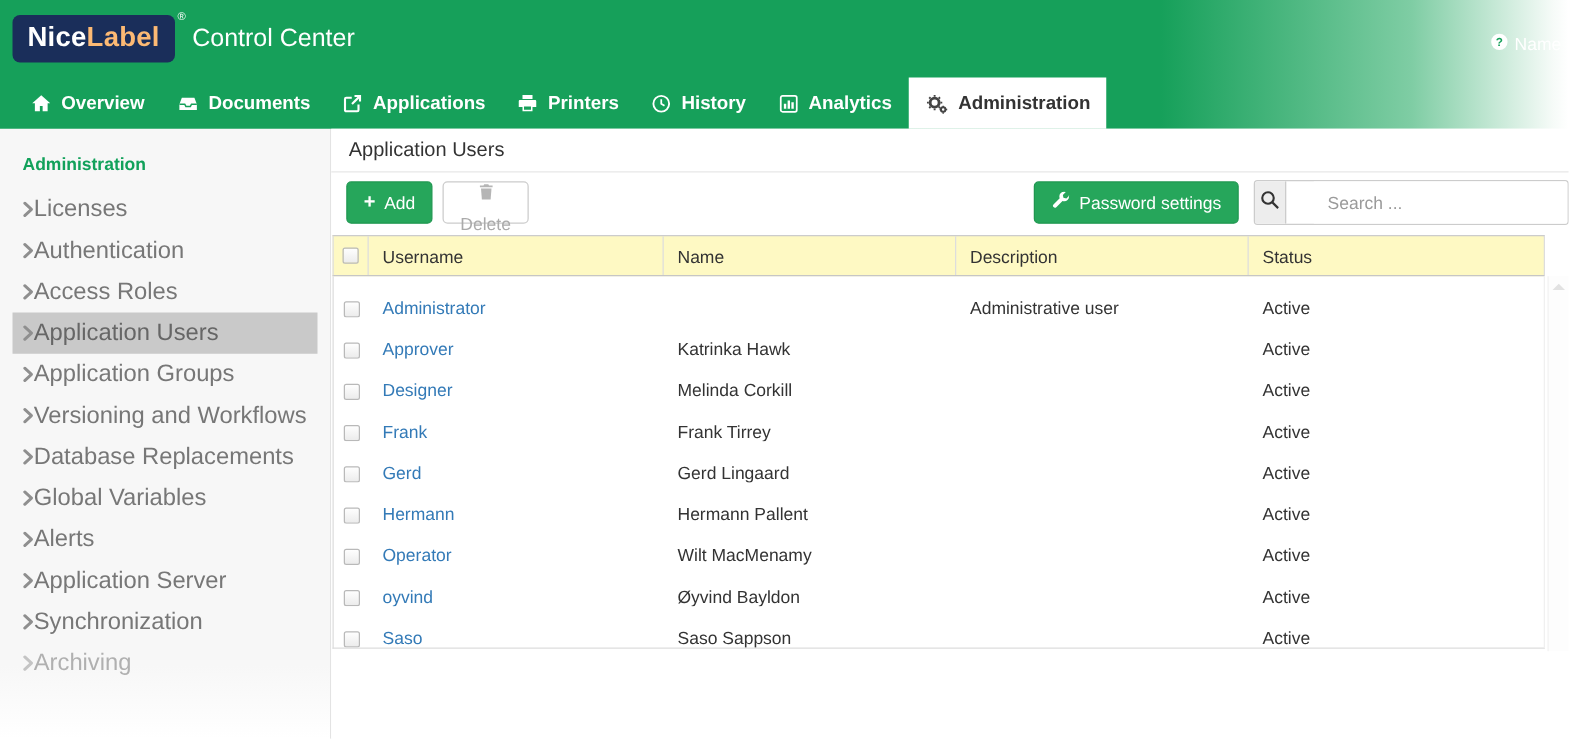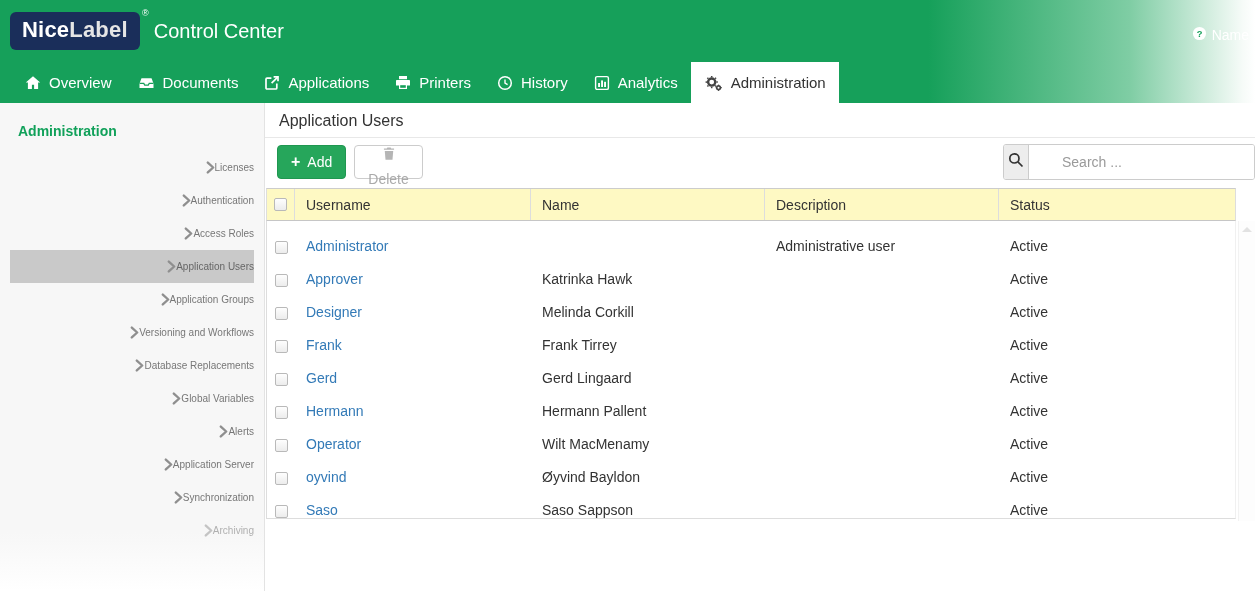--- a/index.html
+++ b/index.html
@@ -4,37 +4,37 @@
 <style>
   * { box-sizing:border-box; margin:0; padding:0; }
   html,body { width:1255px; height:591px; }
   body { font-family:"Liberation Sans","DejaVu Sans",sans-serif; overflow:hidden; background:#fff; }
 
   
   .header { height:103px; background:linear-gradient(90deg,#16a05a 0%,#16a05a 74%,#7fcda4 90%,#f6fbf8 99%,#fff 100%); position:relative; }
   .header-top { height:62px; display:flex; align-items:center; padding-left:10px; }
   .logo { position:relative; background:#1a2e5a; border-radius:6px; padding:5px 12px 7px 12px; font-size:22px; font-weight:bold; letter-spacing:.2px; }
   .logo .nice { color:#fff; }
-  .logo .label { color:#e5e5e5;text-align:center; }
+  .logo .label { color:#fdba74;text-align:center; }
   .logo .reg { position:absolute; top:-4px; right:-9px; color:#fff; font-size:9px; font-weight:normal; }
   .app-title { color:#fff; font-size:20px; font-weight:400; margin-left:14px; }
   .help-link { position:absolute; top:26px; right:6px; display:flex; align-items:center; gap:5px; color:#fff; font-size:14px; cursor:pointer; }
 
   .nav { height:41px; display:flex; align-items:stretch; padding-left:12px; }
-  .nav-item { display:flex; align-items:center; gap:8px; padding:0 13px; color:#fff; font-size:15px; cursor:pointer; white-space:nowrap; }
+  .nav-item { display:flex; align-items:center; gap:8px; padding:0 13px; color:#fff; font-size:15px; cursor:pointer; white-space:nowrap;font-weight:bold; }
   .nav-item svg { display:block; }
   .nav-item.active { background:#fff; color:#333; }
 
   
   .body { display:flex; height:488px; }
 
   
   .sidebar { width:265px; flex:0 0 265px; background:linear-gradient(#f7f7f7 88%,#fff 100%); border-right:1px solid #e3e3e3; padding-top:10px; }
   .sidebar-heading { color:#11a15a; font-weight:bold; font-size:14px; padding:10px 0 12px 18px; }
-  .side-item { display:flex; align-items:center; gap:0; height:33px; margin:0 10px; padding-left:8px; color:#777; font-size:10px; cursor:pointer;justify-content:flex-end; }
+  .side-item { display:flex; align-items:center; gap:0; height:33px; margin:0 10px; padding-left:8px; color:#777; font-size:19px; cursor:pointer; }
   .side-item svg { flex:0 0 auto; }
   .side-item.selected { background:#c9c9c9; color:#666; }
   .side-item.disabled { color:#b0b0b0; }
   .side-item.disabled svg path { stroke:#c4c4c4; }
 
   
   .main { flex:1; position:relative; background:#fff; min-width:0; }
   .title-row { height:35px; border-bottom:1px solid #e8e8e8; }
   .page-title { font-size:16px; color:#333; padding:9px 0 0 14px; }
   .toolbar { height:50px; display:flex; align-items:center; padding:0 0 2px 12px; }
@@ -275,20 +275,26 @@
         <span>Add</span>
       </div>
       <div class="btn btn-disabled">
         <span><svg width="14" height="15" viewBox="0 0 16 16">
               <path d="M6.1 1h3.8l.6 1.2h3.3v1.6H2.2V2.2h3.3z" fill="#b5b5b5"></path>
               <path d="M3.2 5h9.6l-.8 10H4z" fill="#b5b5b5"></path>
             </svg></span>
         <span>Delete</span>
       </div>
       <div class="right-tools">
+        <div class="btn btn-green">
+          <span><svg width="15" height="15" viewBox="0 0 16 16">
+                <path d="M14.9 3.1a4.1 4.1 0 01-5.3 5.2l-5.3 5.3a1.7 1.7 0 01-2.4-2.4l5.3-5.3A4.1 4.1 0 0112.4.6L9.9 3.1l.5 2.5 2.5.5 2.5-2.5z" fill="#fff"></path>
+              </svg></span>
+          <span>Password settings</span>
+        </div>
         <div class="search-group">
           <div class="search-addon">
             <span><svg width="16" height="16" viewBox="0 0 16 16">
                   <circle cx="6.4" cy="6.4" r="4.6" fill="none" stroke="#333" stroke-width="1.7"></circle>
                   <path d="M9.9 9.9l4.6 4.6" stroke="#333" stroke-width="1.7"></path>
                 </svg></span>
           </div>
           <input class="search-input" type="text" placeholder="Search ..." style="">
         </div>
       </div>

